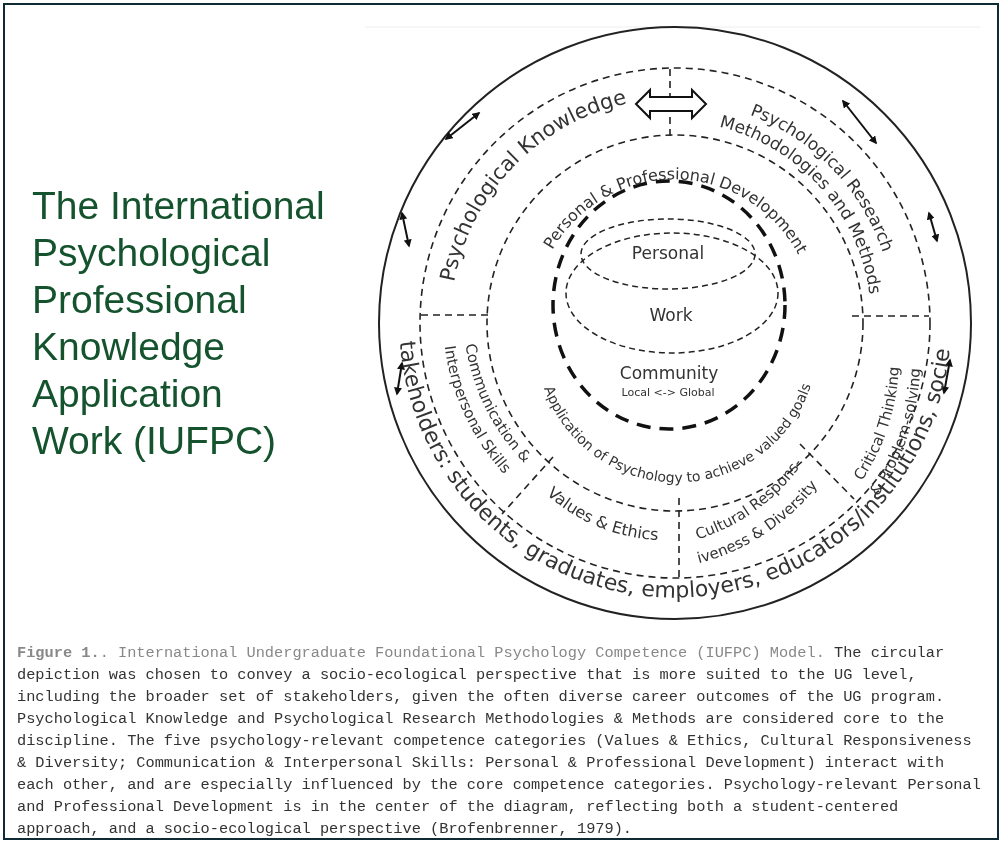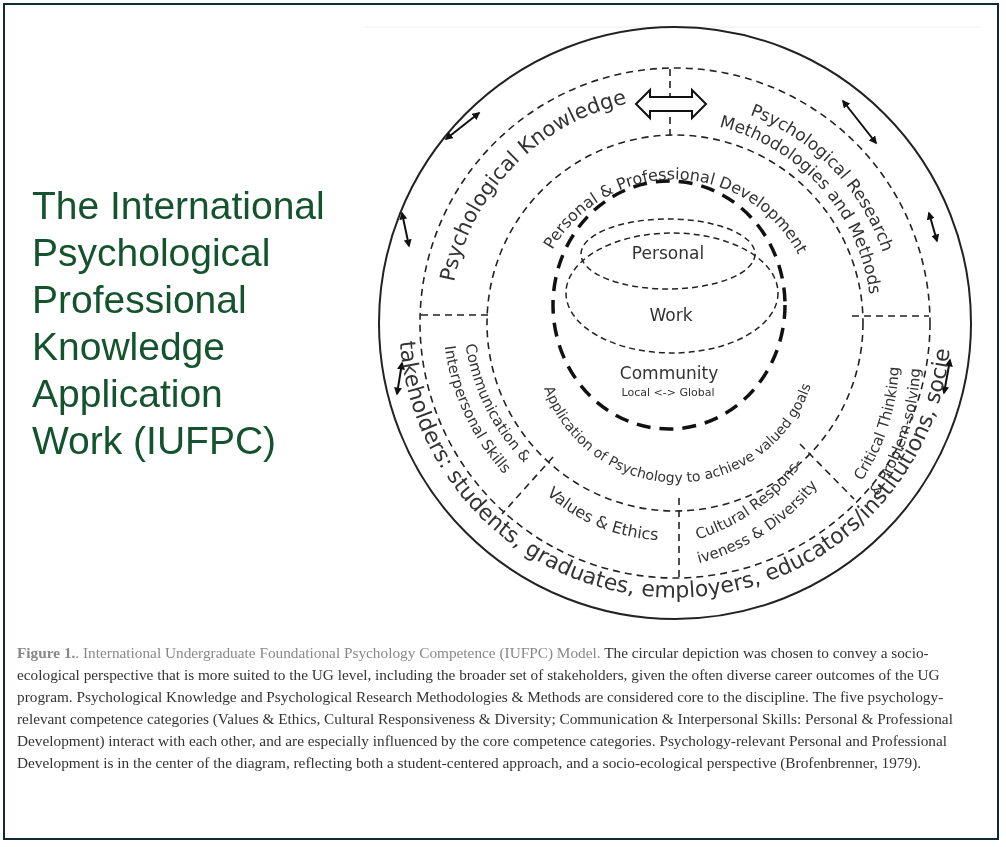--- a/index.html
+++ b/index.html
@@ -1,21 +1,21 @@
 <!DOCTYPE html>
 <html><head>
 <meta charset="utf-8">
 <style>
   html, body { margin:0; padding:0; background:#ffffff; }
   body { width:1006px; height:847px; position:relative; overflow:hidden; font-family:"Liberation Sans", sans-serif; }
   .frame { position:absolute; left:3px; top:3px; width:996px; height:837px; border:2px solid #0f2a35; box-sizing:border-box; background:#fff; }
   .title { position:absolute; left:32px; top:182px; width:320px; font-family:"Liberation Sans", sans-serif; font-size:39px; line-height:47px; color:#14532d; }
   .title div { white-space:nowrap; }
   .diagram { position:absolute; left:0; top:0; width:1006px; height:640px; }
-  .caption { position:absolute; left:17px; top:642px; width:970px; font-family:Liberation Serif, serif; font-size:15.3px; line-height:22px; color:#333; }
+  .caption { position:absolute; left:17px; top:642px; width:970px; font-family:Liberation Mono, monospace; font-size:15.3px; line-height:22px; color:#333; }
   .caption .lead-bold { font-weight:bold; color:#888; }
   .caption .lead { color:#888; }
   svg text { font-family:"DejaVu Sans", sans-serif; fill:#333; }
 </style>
 </head>
 <body>
 
 <div class="frame"></div>
 
 <div class="title">

